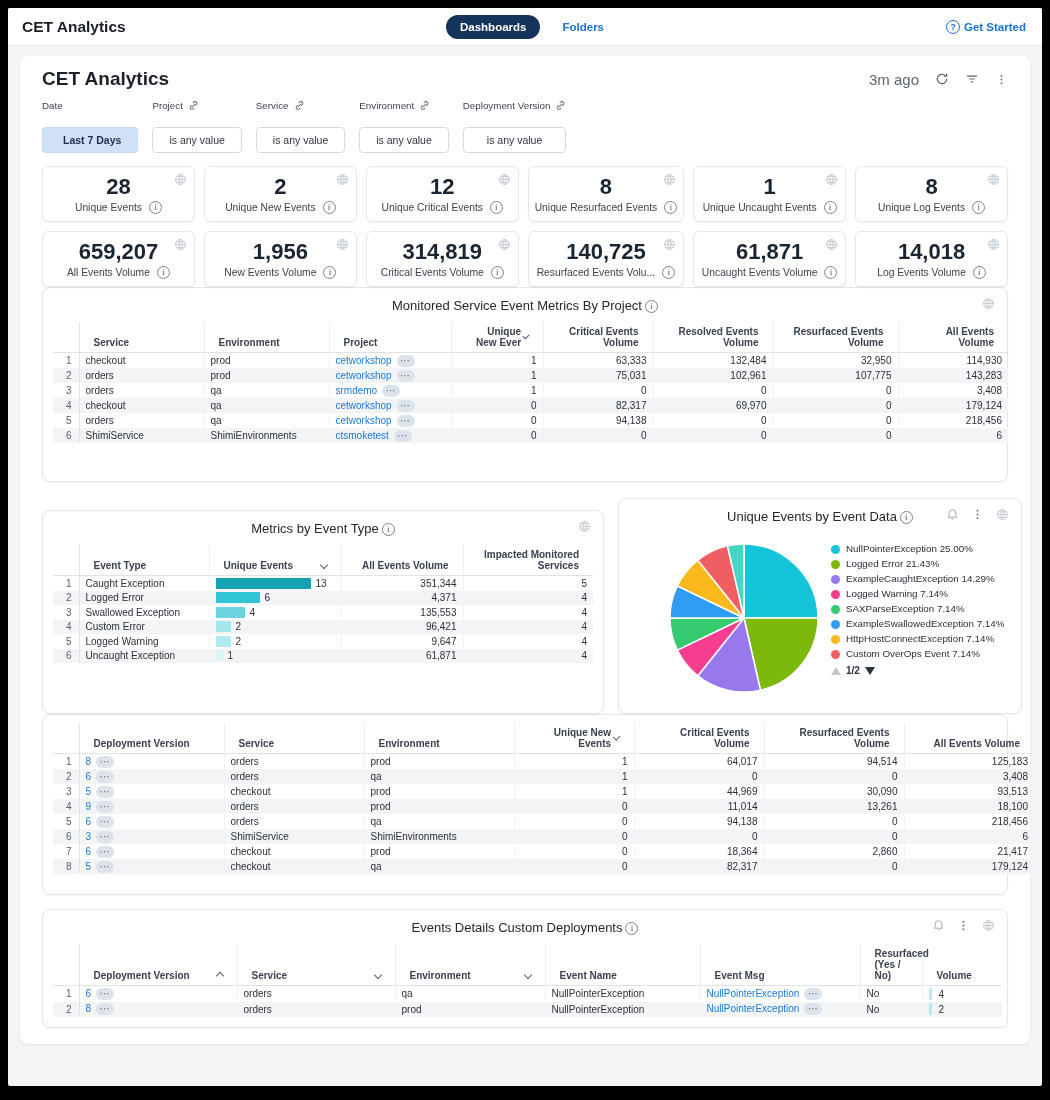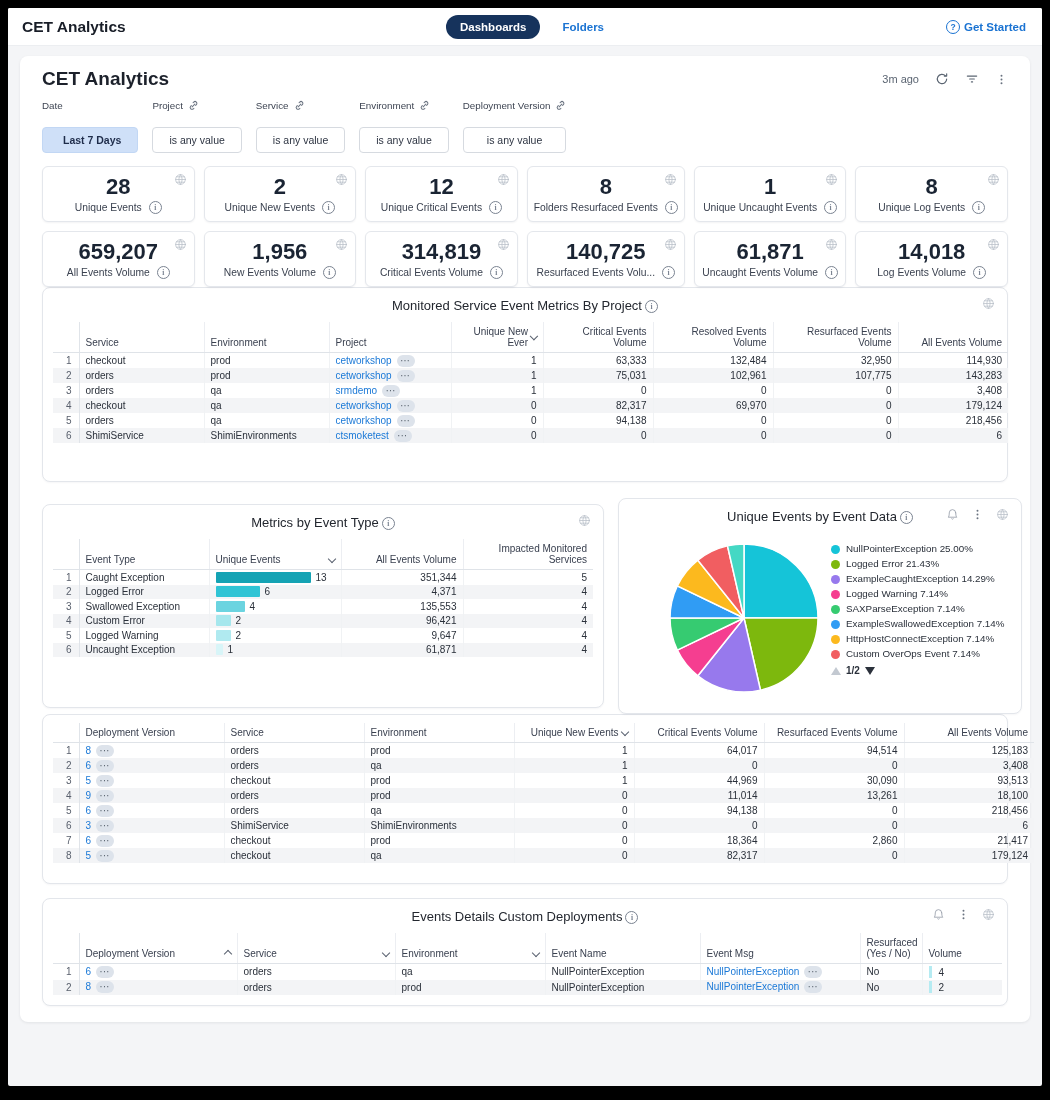--- a/index.html
+++ b/index.html
@@ -16,21 +16,21 @@
   .tab{font-size:11.5px;font-weight:600;color:#1a73d2;cursor:pointer;}
   .tab.active{background:#16335c;color:#fff;border-radius:14px;padding:6px 14px;}
   .getstarted{position:absolute;right:16px;top:50%;transform:translateY(-50%);display:flex;align-items:center;gap:4px;font-size:11.5px;font-weight:600;color:#1a73d2;}
   .qicon{width:12px;height:12px;border:1.3px solid #1a73d2;border-radius:50%;font-size:8.5px;display:inline-flex;align-items:center;justify-content:center;font-weight:700;}
 
   
   .card{margin:10px 12px 0;background:#fff;border-radius:8px;box-shadow:0 1px 3px rgba(16,24,40,.08);padding:12px 22px 16px;}
   .cardhead{display:flex;justify-content:space-between;align-items:center;}
   .dashtitle{font-size:19px;font-weight:600;color:#1c212b;}
   .headicons{display:flex;align-items:center;gap:16px;color:#5b6572;}
-  .ago{font-size:11px;color:#5b6572;}
+  .ago{font-size:15px;color:#5b6572;}
 
   
   .filters{display:flex;gap:14px;margin-top:10px;}
   .flabel{display:flex;align-items:center;gap:5px;font-size:9.8px;color:#3e4553;margin-bottom:16px;}
   .fbtn{font-size:10.5px;padding:6px 16px;border:1px solid #d6dae0;border-radius:4px;background:#fff;color:#2d3442;font-weight:500;text-align:center;}
   .filter.active .fbtn{background:#cfe0f8;border-color:#c2d7f4;color:#1e2c4a;font-weight:700;padding-left:20px;}
 
   
   .tiles{display:grid;grid-template-columns:repeat(6,1fr);gap:9px;margin-top:13px;}
   .tile{position:relative;border:1px solid #e4e7ec;border-radius:6px;background:#fff;box-shadow:0 1px 2px rgba(16,24,40,.05);padding:6px 6px 8px;text-align:center;height:56px;box-sizing:border-box;}
@@ -41,39 +41,39 @@
   .sectiontitle{text-align:center;font-size:13.5px;font-weight:700;color:#20242c;margin:14px 0 10px;}
 
   
   .panel{border:1px solid #e3e6eb;border-radius:8px;background:#fff;padding:8px 10px 10px;box-shadow:0 1px 2px rgba(16,24,40,.04);box-sizing:border-box;}
   .panelhead{position:relative;text-align:center;margin-bottom:6px;min-height:20px;}
   .paneltitle{font-size:13px;color:#23272f;font-weight:400;}
   .panelicons{position:absolute;right:2px;top:1px;display:flex;gap:12px;align-items:center;}
   .info{display:inline-flex;align-items:center;justify-content:center;width:11px;height:11px;border:1.1px solid #7a8391;border-radius:50%;color:#7a8391;font-size:7.5px;font-weight:700;font-family:"Liberation Serif",serif;vertical-align:1px;margin-left:3px;}
 
   table{width:100%;border-collapse:collapse;table-layout:fixed;font-size:10px;color:#2a303a;}
-  th{font-weight:400;color:#3a4150;text-align:left;padding:4px 6px;border-bottom:1px solid #dfe3e8;border-right:1px solid #eceef2;vertical-align:bottom;}
+  th{font-weight:700;color:#3a4150;text-align:left;padding:4px 14px;border-bottom:1px solid #dfe3e8;border-right:1px solid #eceef2;vertical-align:bottom;}
   th:last-child{border-right:none;}
   th .thflex{display:flex;justify-content:space-between;align-items:center;gap:3px;}
   td{padding:1.5px 6px;line-height:11.5px;border-right:1px solid #f0f2f4;white-space:nowrap;overflow:hidden;text-overflow:ellipsis;}
   td:last-child{border-right:none;}
   tr.stripe td{background:#f3f4f6;}
   td.num,th.num .lab{text-align:right;}
   th.num .thflex{justify-content:flex-end;}
   td.idx,th.idx{color:#59606d;text-align:right;border-right:1px solid #e0e4e9;padding-right:7px;background:#fff;}
   tr.stripe td.idx{background:#f3f4f6;}
   .link{color:#1b79d7;font-weight:500;}
   .pill{display:inline-block;background:#dde3eb;color:#5b6570;border-radius:6px;font-size:7px;line-height:7px;letter-spacing:1px;padding:2px 4px 3px;margin-left:5px;vertical-align:1px;font-weight:700;}
   .chev{display:inline-block;width:5px;height:5px;border-right:1.4px solid #5a6270;border-bottom:1.4px solid #5a6270;transform:rotate(45deg);margin-bottom:2px;}
   .chev.up{transform:rotate(-135deg);margin-bottom:-1px;}
   .barcell{display:flex;align-items:center;gap:5px;}
   .bar{height:11px;border-radius:1px;flex:none;}
   .tick{display:inline-block;width:3px;height:12px;background:#b5ebf2;margin-right:7px;vertical-align:-2px;}
 
-  .tworow{display:flex;gap:14px;margin-bottom:0;align-items:center;}
+  .tworow{display:flex;gap:14px;margin-bottom:0;align-items:flex-end;}
   .tworow .panel.left{flex:0 0 548px;}
   .tworow .panel.right{flex:1;}
 
   .piebody{display:flex;gap:6px;padding:2px 2px 6px 34px;}
   .legend{width:178px;font-size:9.8px;color:#2a303a;line-height:12.5px;padding-top:8px;}
   .litem{display:flex;gap:6px;margin-bottom:2.5px;}
   .dot{width:9px;height:9px;border-radius:50%;flex:none;margin-top:1.5px;}
   .pager{display:flex;align-items:center;gap:5px;margin-top:4px;font-size:10px;color:#2a303a;font-weight:600;}
   .tri-up{width:0;height:0;border-left:5px solid transparent;border-right:5px solid transparent;border-bottom:8px solid #c3c9d1;}
   .tri-down{width:0;height:0;border-left:5px solid transparent;border-right:5px solid transparent;border-top:8px solid #2b313b;}
@@ -212,21 +212,21 @@
         </div>
         <div class="tile">
           <span class="globe">
             <svg class="icon" width="13" height="13" viewBox="0 0 24 24" fill="none" stroke="#8b93a0" stroke-width="1.4" stroke-linecap="round" stroke-linejoin="round">
               <circle cx="12" cy="12" r="9" stroke="#b9bfc9"></circle>
               <path d="M3 12h18M12 3a14 14 0 010 18M12 3a14 14 0 000 18M4.5 7h15M4.5 17h15" stroke="#b9bfc9"></path>
             </svg>
           </span>
     <div class="tileval">8</div>
     <div class="tilelabel">
-            <span>Folders Resurfaced Events</span>
+            <span>Unique Resurfaced Events</span>
             <span class="info">i</span>
           </div>
         </div>
         <div class="tile">
           <span class="globe">
             <svg class="icon" width="13" height="13" viewBox="0 0 24 24" fill="none" stroke="#8b93a0" stroke-width="1.4" stroke-linecap="round" stroke-linejoin="round">
               <circle cx="12" cy="12" r="9" stroke="#b9bfc9"></circle>
               <path d="M3 12h18M12 3a14 14 0 010 18M12 3a14 14 0 000 18M4.5 7h15M4.5 17h15" stroke="#b9bfc9"></path>
             </svg>
           </span>

